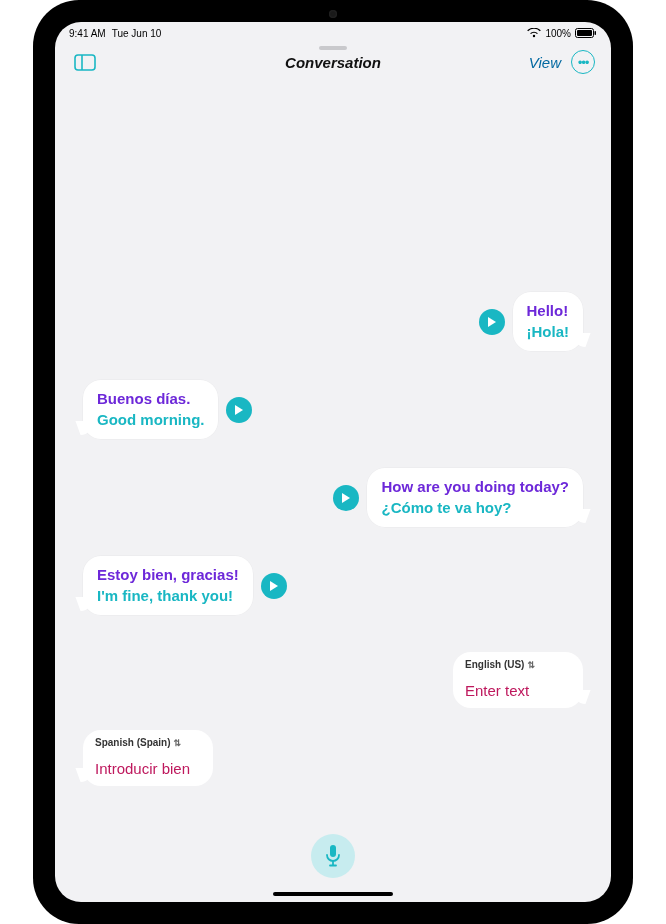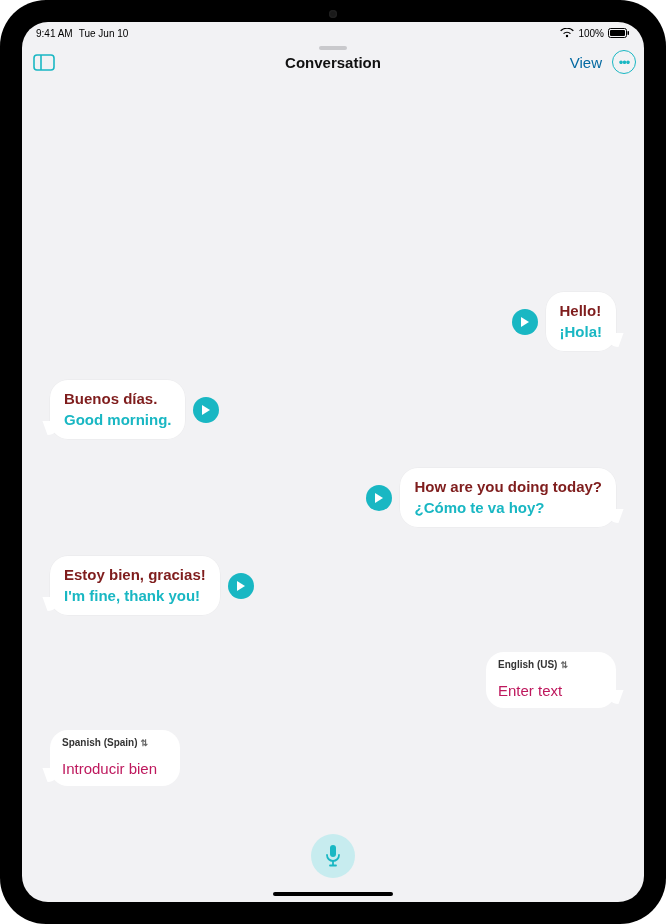--- a/index.html
+++ b/index.html
@@ -6,21 +6,21 @@
   html, body { width: 666px; height: 924px; }
   body {
     font-family: -apple-system, "Helvetica Neue", Helvetica, Arial, sans-serif;
     background: #fff;
     display: flex;
     justify-content: center;
     align-items: flex-start;
   }
   
   .device {
-    width: 666px;
+    width: 600px;
     height: 924px;
     background: #000;
     border-radius: 46px;
     padding: 22px;
     position: relative;
   }
   .camera {
     position: absolute;
     top: 10px;
     left: 50%;
@@ -58,22 +58,23 @@
   .grab {
     position:absolute; top:24px; left:50%; transform:translateX(-50%);
     width:28px; height:4px; border-radius:2px; background:#c9c9cc;
   }
   
   .navbar {
     height: 40px;
     display:flex;
     align-items:center;
     justify-content: space-between;
-    padding: 0 8px;
+    padding: 0 16px;
     position: relative;
+    font-style: italic;
   }
   .nav-title {
     position:absolute; left:0; right:0; text-align:center;
     font-size: 15px; font-weight:600; color:#111;
     pointer-events:none;
   }
   .nav-left, .nav-right { display:flex; align-items:center; gap:10px; z-index:1; }
   .icon-btn {
     width:28px; height:28px; display:flex; align-items:center; justify-content:center;
     color:#19b7c3;
@@ -109,21 +110,21 @@
   .bubble.tail-right::after, .bubble.tail-left::after {
     content:"";
     position:absolute;
     bottom:4px;
     width:14px; height:14px;
     background:#fff;
     border-radius:50% 0 50% 0;
   }
   .bubble.tail-right::after { right:-5px; border-radius: 0 0 0 14px; transform: skewX(-20deg);}
   .bubble.tail-left::after { left:-5px; border-radius: 0 0 14px 0; transform: skewX(20deg);}
-  .src { font-size:15px; font-weight:700; color:#7f1d1d; line-height:1.3; }
+  .src { font-size:15px; font-weight:700; color:#6d28d9; line-height:1.3; }
   .tr  { font-size:15px; font-weight:600; color:#19b7c3; line-height:1.3; margin-top:1px; }
   .play {
     width:26px; height:26px; border-radius:50%;
     background:#19b7c3; display:flex; align-items:center; justify-content:center;
     flex-shrink:0;
   }
   .play svg { display:block; }
   
   .input-bubble {
     background:#fff;

